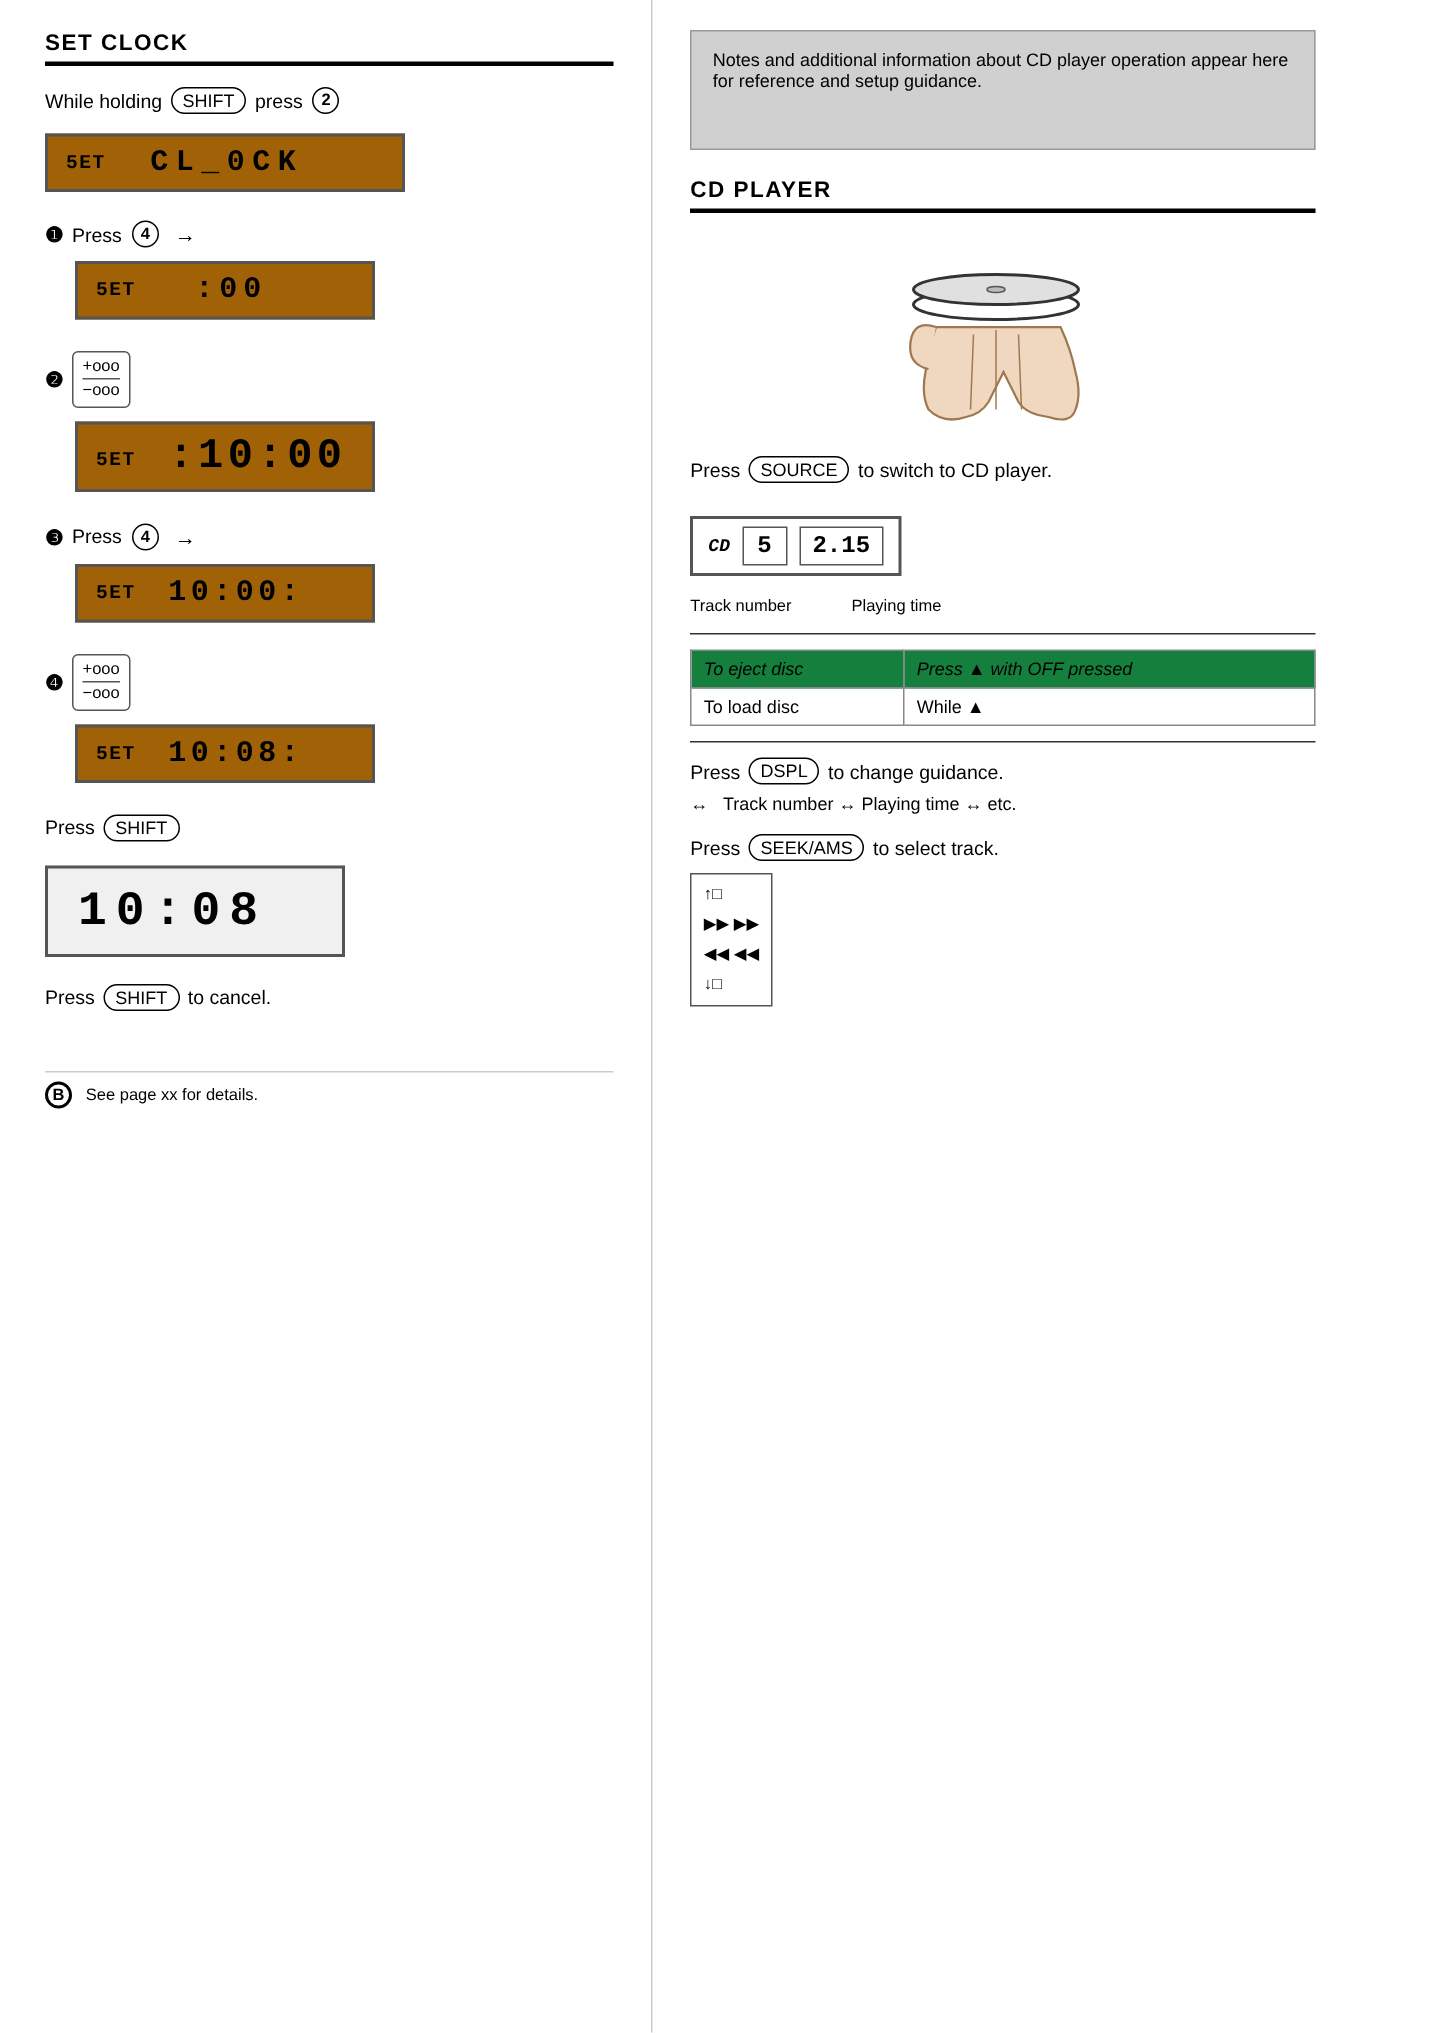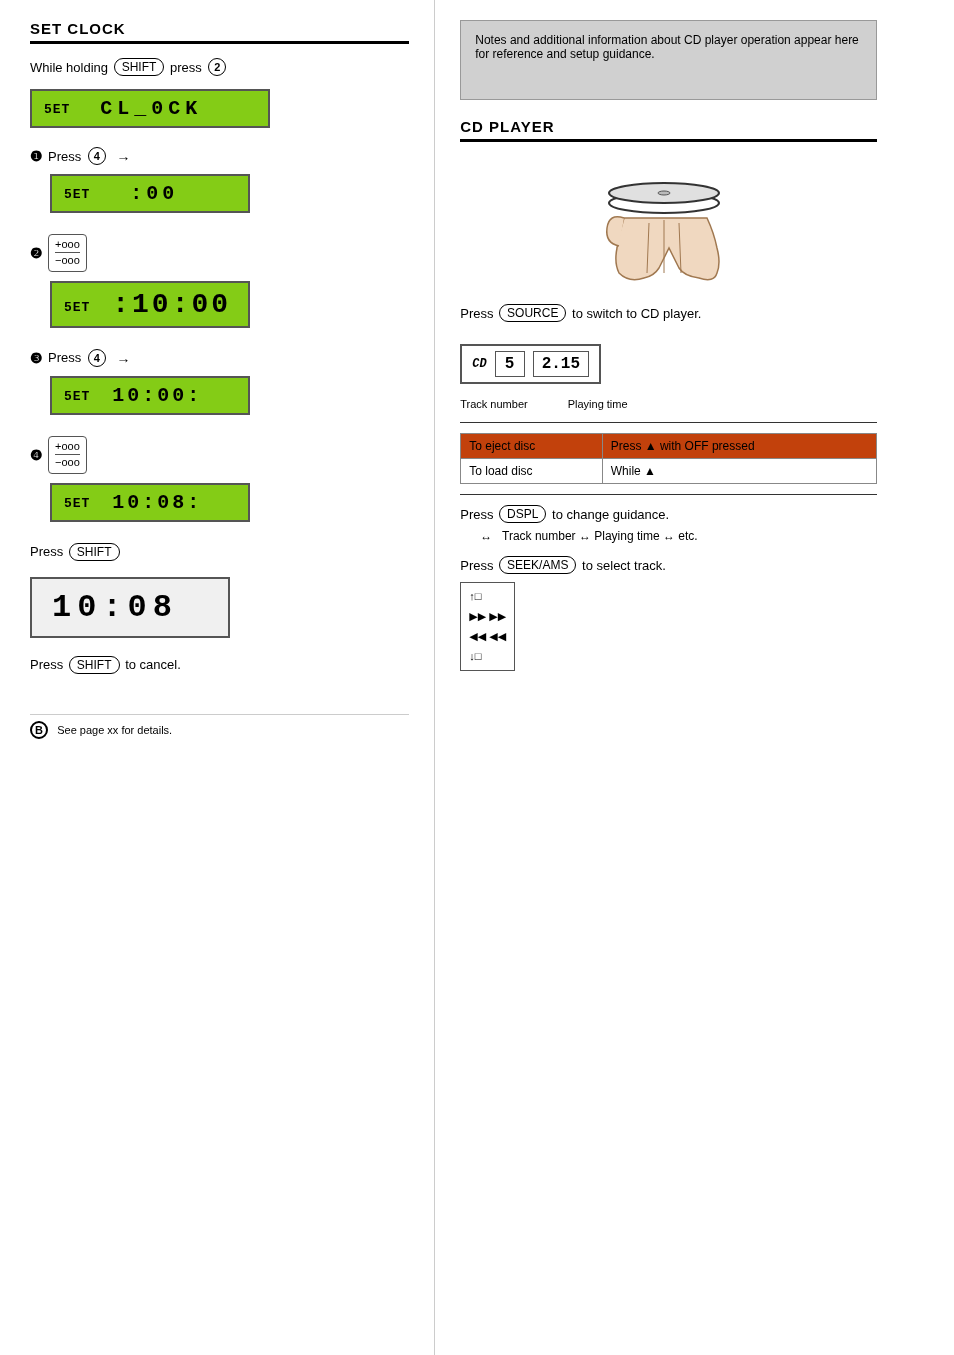--- a/index.html
+++ b/index.html
@@ -41,21 +41,21 @@
       text-transform: uppercase;
       border-bottom: 3px solid #000;
       padding-bottom: 4px;
       margin-bottom: 14px;
       letter-spacing: 1px;
     }
 
     
     .display-box {
       border: 2px solid #555;
-      background: #84cc16;
+      background: #a16207;
       padding: 6px 12px;
       font-family: 'Courier New', monospace;
       font-size: 18px;
       font-weight: bold;
       display: inline-block;
       min-width: 200px;
       margin: 5px 0;
       letter-spacing: 3px;
     }
 
@@ -202,41 +202,41 @@
       font-size: 12px;
     }
 
     .info-table td {
       border: 1px solid #888;
       padding: 5px 8px;
       vertical-align: top;
     }
 
     .info-table tr:first-child td {
-      background: #c2410c;
+      background: #15803d;
+      font-style: italic;
     }
 
     
     .seek-box {
       border: 1.5px solid #555;
       display: inline-block;
       padding: 4px 8px;
       font-size: 11px;
       line-height: 1.8;
     }
 
     
     .divider {
       border: none;
       border-top: 1.5px solid #333;
       margin: 10px 0;
     }
 
     .sub-step {
-      margin-left: 20px;
       margin-top: 4px;
       font-size: 12px;
       line-height: 1.6;
     }
 
     
     .cd-illustration {
       width: 160px;
       height: 130px;
       margin: 0 auto;

